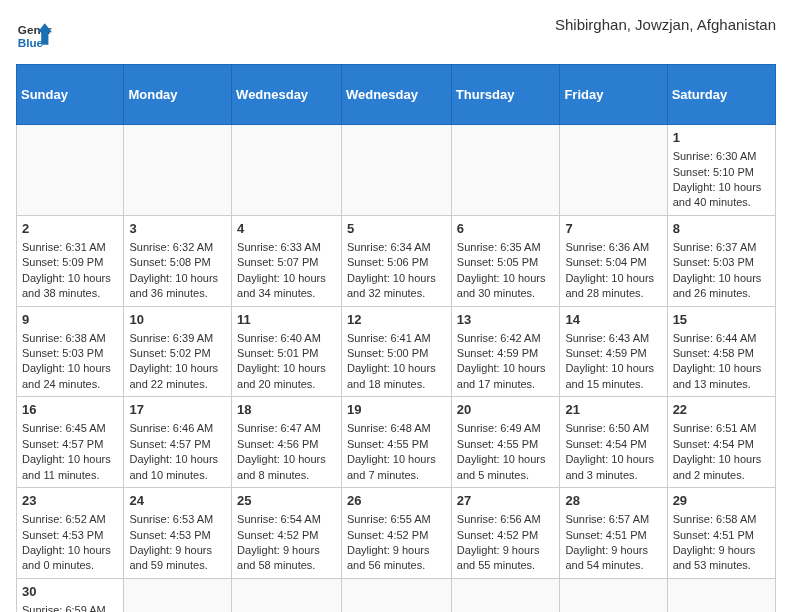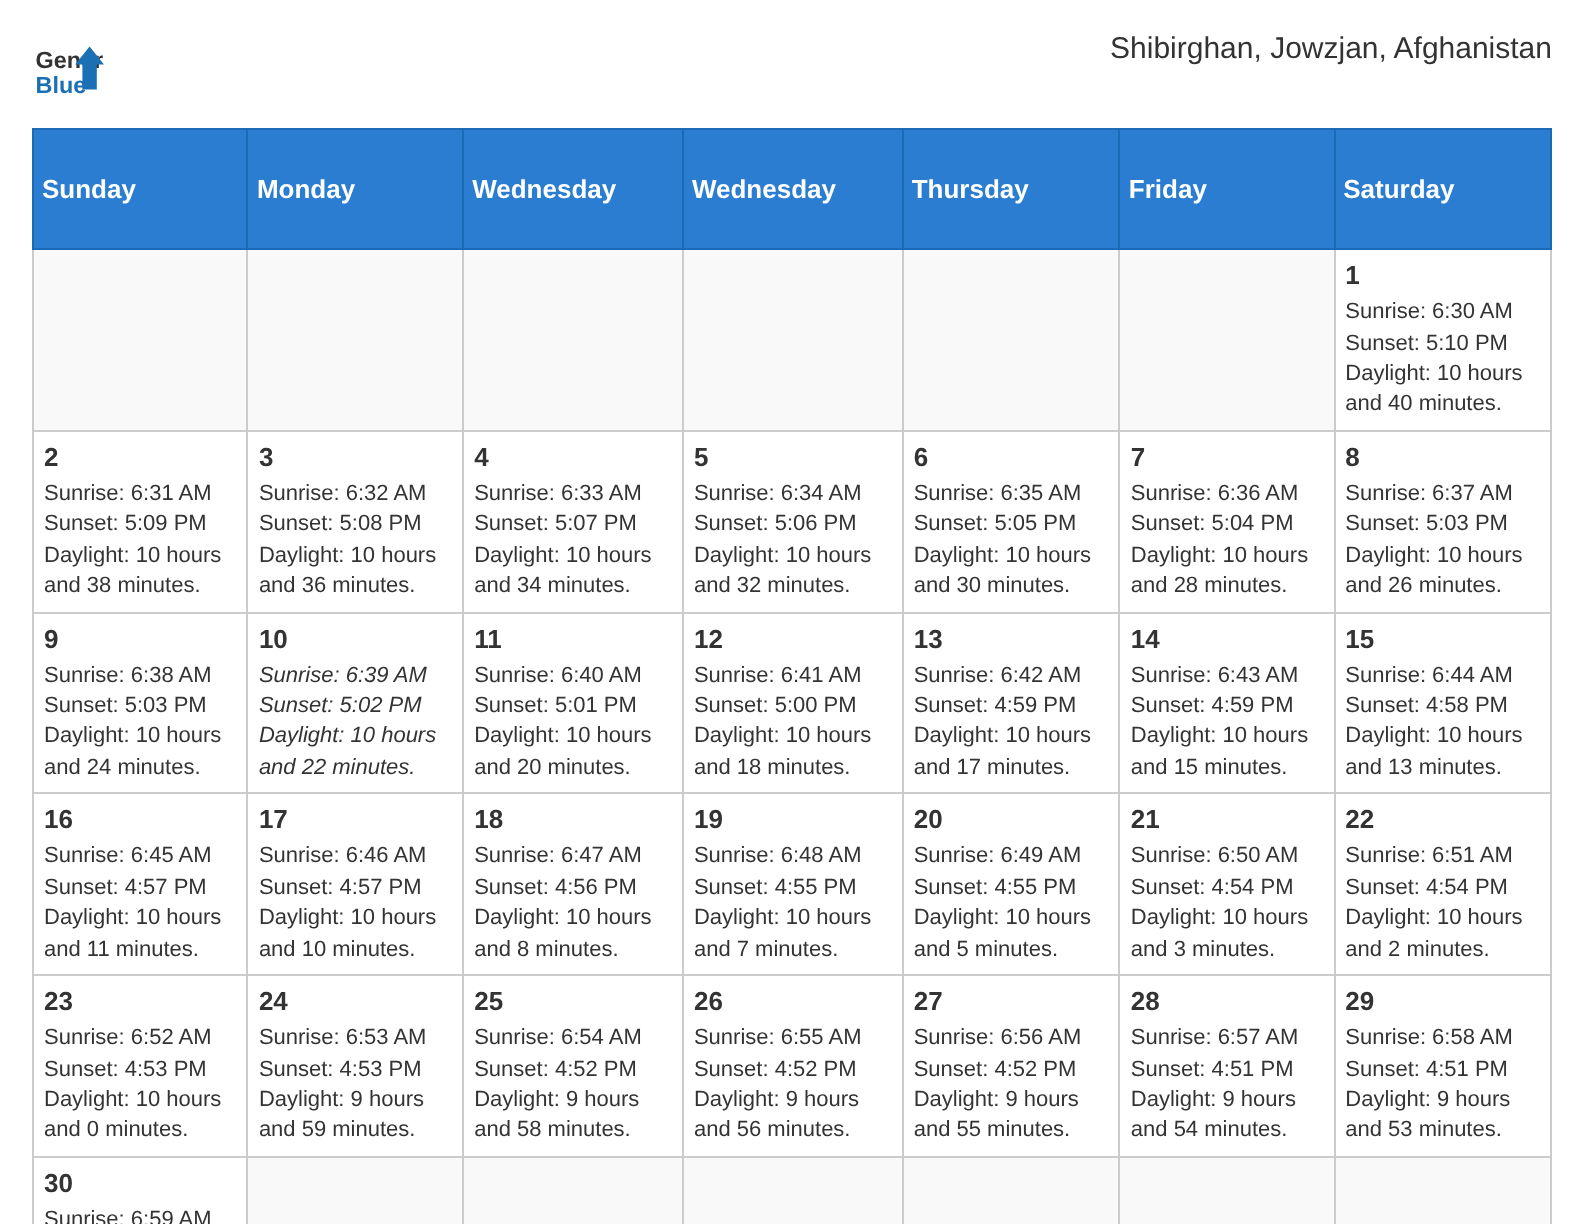--- a/index.html
+++ b/index.html
@@ -139,21 +139,21 @@
 Sunset: 5:04 PM
 Daylight: 10 hours and 28 minutes.</span></td>
         <td><span class="day-num">8</span><span class="day-info" style="white-space: pre-line;">Sunrise: 6:37 AM
 Sunset: 5:03 PM
 Daylight: 10 hours and 26 minutes.</span></td>
       </tr>
       <tr>
         <td><span class="day-num">9</span><span class="day-info" style="white-space: pre-line;">Sunrise: 6:38 AM
 Sunset: 5:03 PM
 Daylight: 10 hours and 24 minutes.</span></td>
-        <td><span class="day-num">10</span><span class="day-info" style="white-space: pre-line; font-style: italic;">Sunrise: 6:39 AM
+        <td><span class="day-num">10</span><span class="day-info" style="white-space: pre-line;">Sunrise: 6:39 AM
 Sunset: 5:02 PM
 Daylight: 10 hours and 22 minutes.</span></td>
         <td><span class="day-num">11</span><span class="day-info" style="white-space: pre-line;">Sunrise: 6:40 AM
 Sunset: 5:01 PM
 Daylight: 10 hours and 20 minutes.</span></td>
         <td><span class="day-num">12</span><span class="day-info" style="white-space: pre-line;">Sunrise: 6:41 AM
 Sunset: 5:00 PM
 Daylight: 10 hours and 18 minutes.</span></td>
         <td><span class="day-num">13</span><span class="day-info" style="white-space: pre-line;">Sunrise: 6:42 AM
 Sunset: 4:59 PM

